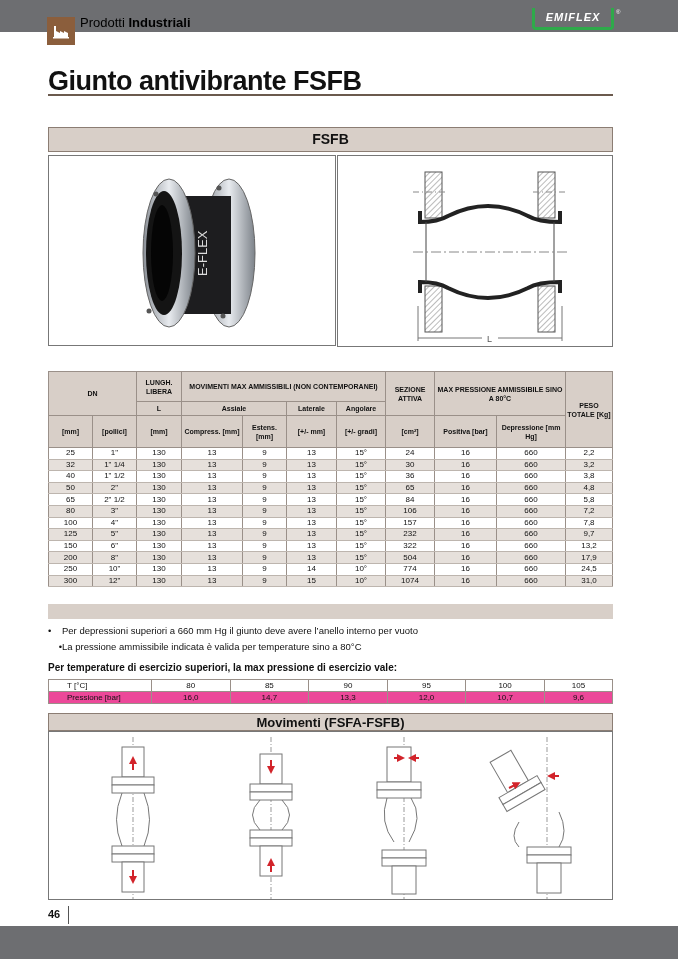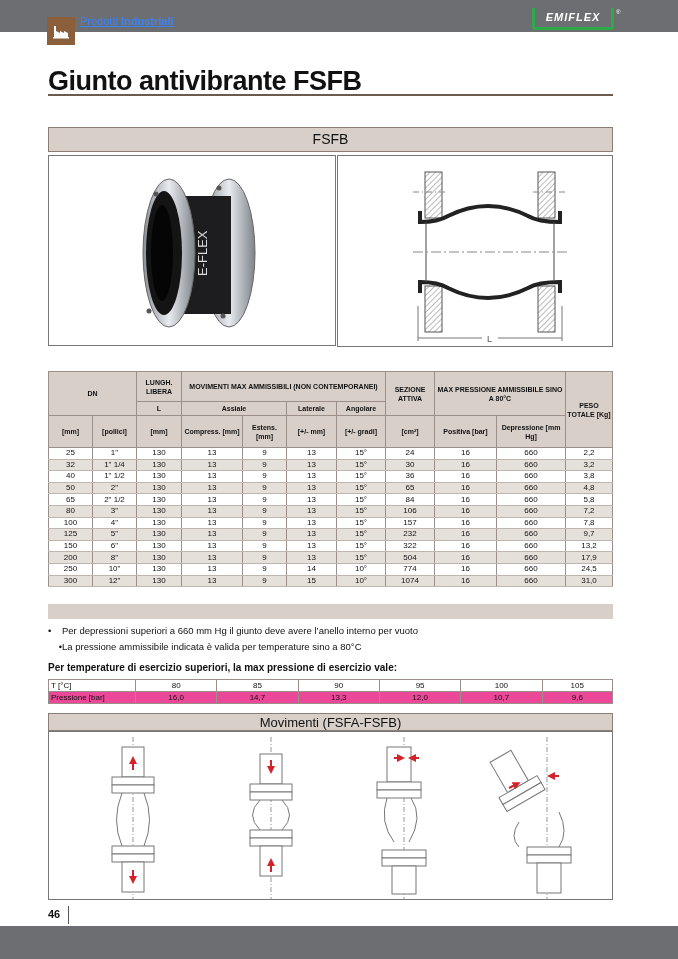--- a/index.html
+++ b/index.html
@@ -1,50 +1,50 @@
 <!DOCTYPE html>
 <html><head>
 <meta charset="utf-8">
 <style>
   html, body { margin:0; padding:0; }
   body { width:678px; height:959px; position:relative; background:#fff; overflow:hidden;
          font-family:"Liberation Sans", sans-serif; color:#111; }
   .topbar { position:absolute; left:0; top:0; width:678px; height:32px; background:#6d6e71; }
   .cat-icon { position:absolute; left:47px; top:17px; width:28px; height:28px; background:#8b5e3c; }
-  .cat-label { position:absolute; left:80px; top:15px; color:#3b82f6; font-size:11px;text-decoration:underline; }
+  .cat-label { position:absolute; left:80px; top:15px; color:#000000; font-size:13px; }
   .cat-label b { font-weight:bold; }
   .brand { position:absolute; left:532px; top:8px; width:82px; height:22px; background:#6d6e71;
            border:3px solid #2eaa4a; border-top:none; border-radius:0 0 4px 4px; box-sizing:border-box;
            color:#fff; font-weight:bold; font-size:11px; text-align:center; line-height:19px; letter-spacing:1px; font-style:italic; }
   .brand-reg { position:absolute; left:616px; top:9px; color:#fff; font-size:6px; }
   .page-title { position:absolute; left:48px; top:66px; font-size:27px; font-weight:bold; letter-spacing:-0.5px; }
   .title-rule { position:absolute; left:48px; top:94px; width:565px; height:2px; background:#6b5a4e; }
 
   .band { position:absolute; left:48px; width:565px; background:#d8cfc8; border:1px solid #8b7d73; box-sizing:border-box;
-          text-align:center; font-weight:normal; }
+          text-align:center; font-weight:bold; }
   .fsfb-band { top:127px; height:25px; font-size:14px; line-height:23px; }
   .img-left { position:absolute; left:48px; top:155px; width:288px; height:191px; border:1px solid #777; box-sizing:border-box; background:#fff; }
   .img-right { position:absolute; left:337px; top:155px; width:276px; height:192px; border:1px solid #777; box-sizing:border-box; background:#fff; }
 
   table { border-collapse:collapse; }
   .spec { position:absolute; left:48px; top:371px; width:565px; font-size:7px; }
   .spec th { background:#d8cfc8; font-weight:bold; border:1px solid #9a9089; text-align:center; padding:0; line-height:9px; }
   .spec td { border-left:1px solid #9a9089; border-right:1px solid #9a9089; border-bottom:1px solid #bdb5ae; text-align:center; padding:0; height:10.6px; line-height:10px; font-size:8px; }
   .spec tr.alt td { background:#e6e0db; }
   .spec tbody { border:1px solid #9a9089; }
 
   .empty-band { top:604px; height:15px; border:none; }
   .note { position:absolute; left:48px; font-size:9.5px; font-weight:normal; }
   .note .dot { display:inline-block; width:14px; }
   .note1 { top:625px; } .note2 { top:641px;text-align:right; }
   .subhead { position:absolute; left:48px; top:662px; font-size:10px; font-weight:bold; }
 
   .temp { position:absolute; left:48px; top:679px; width:565px; font-size:8px; }
   .temp td { border:1px solid #9a9089; text-align:center; height:11px; padding:0; line-height:11px; }
-  .temp td.lbl { text-align:left; padding-left:2px; width:84px; }
+  .temp td.lbl { text-align:left; padding-left:18px; width:84px; }
   .temp tr.alt td { background:#ec4899; }
 
   .mov-band { top:713px; height:18px; font-size:13px; line-height:17px; }
   .mov-box { position:absolute; left:48px; top:731px; width:565px; height:169px; border:1px solid #777; box-sizing:border-box; background:#fff; }
   .pagenum { position:absolute; left:48px; top:908px; font-size:11px; font-weight:bold; }
   .pagesep { position:absolute; left:68px; top:906px; width:1px; height:18px; background:#555; }
   .bottombar { position:absolute; left:0; top:926px; width:678px; height:33px; background:#6d6e71; }
 </style>
 </head>
 <body>

